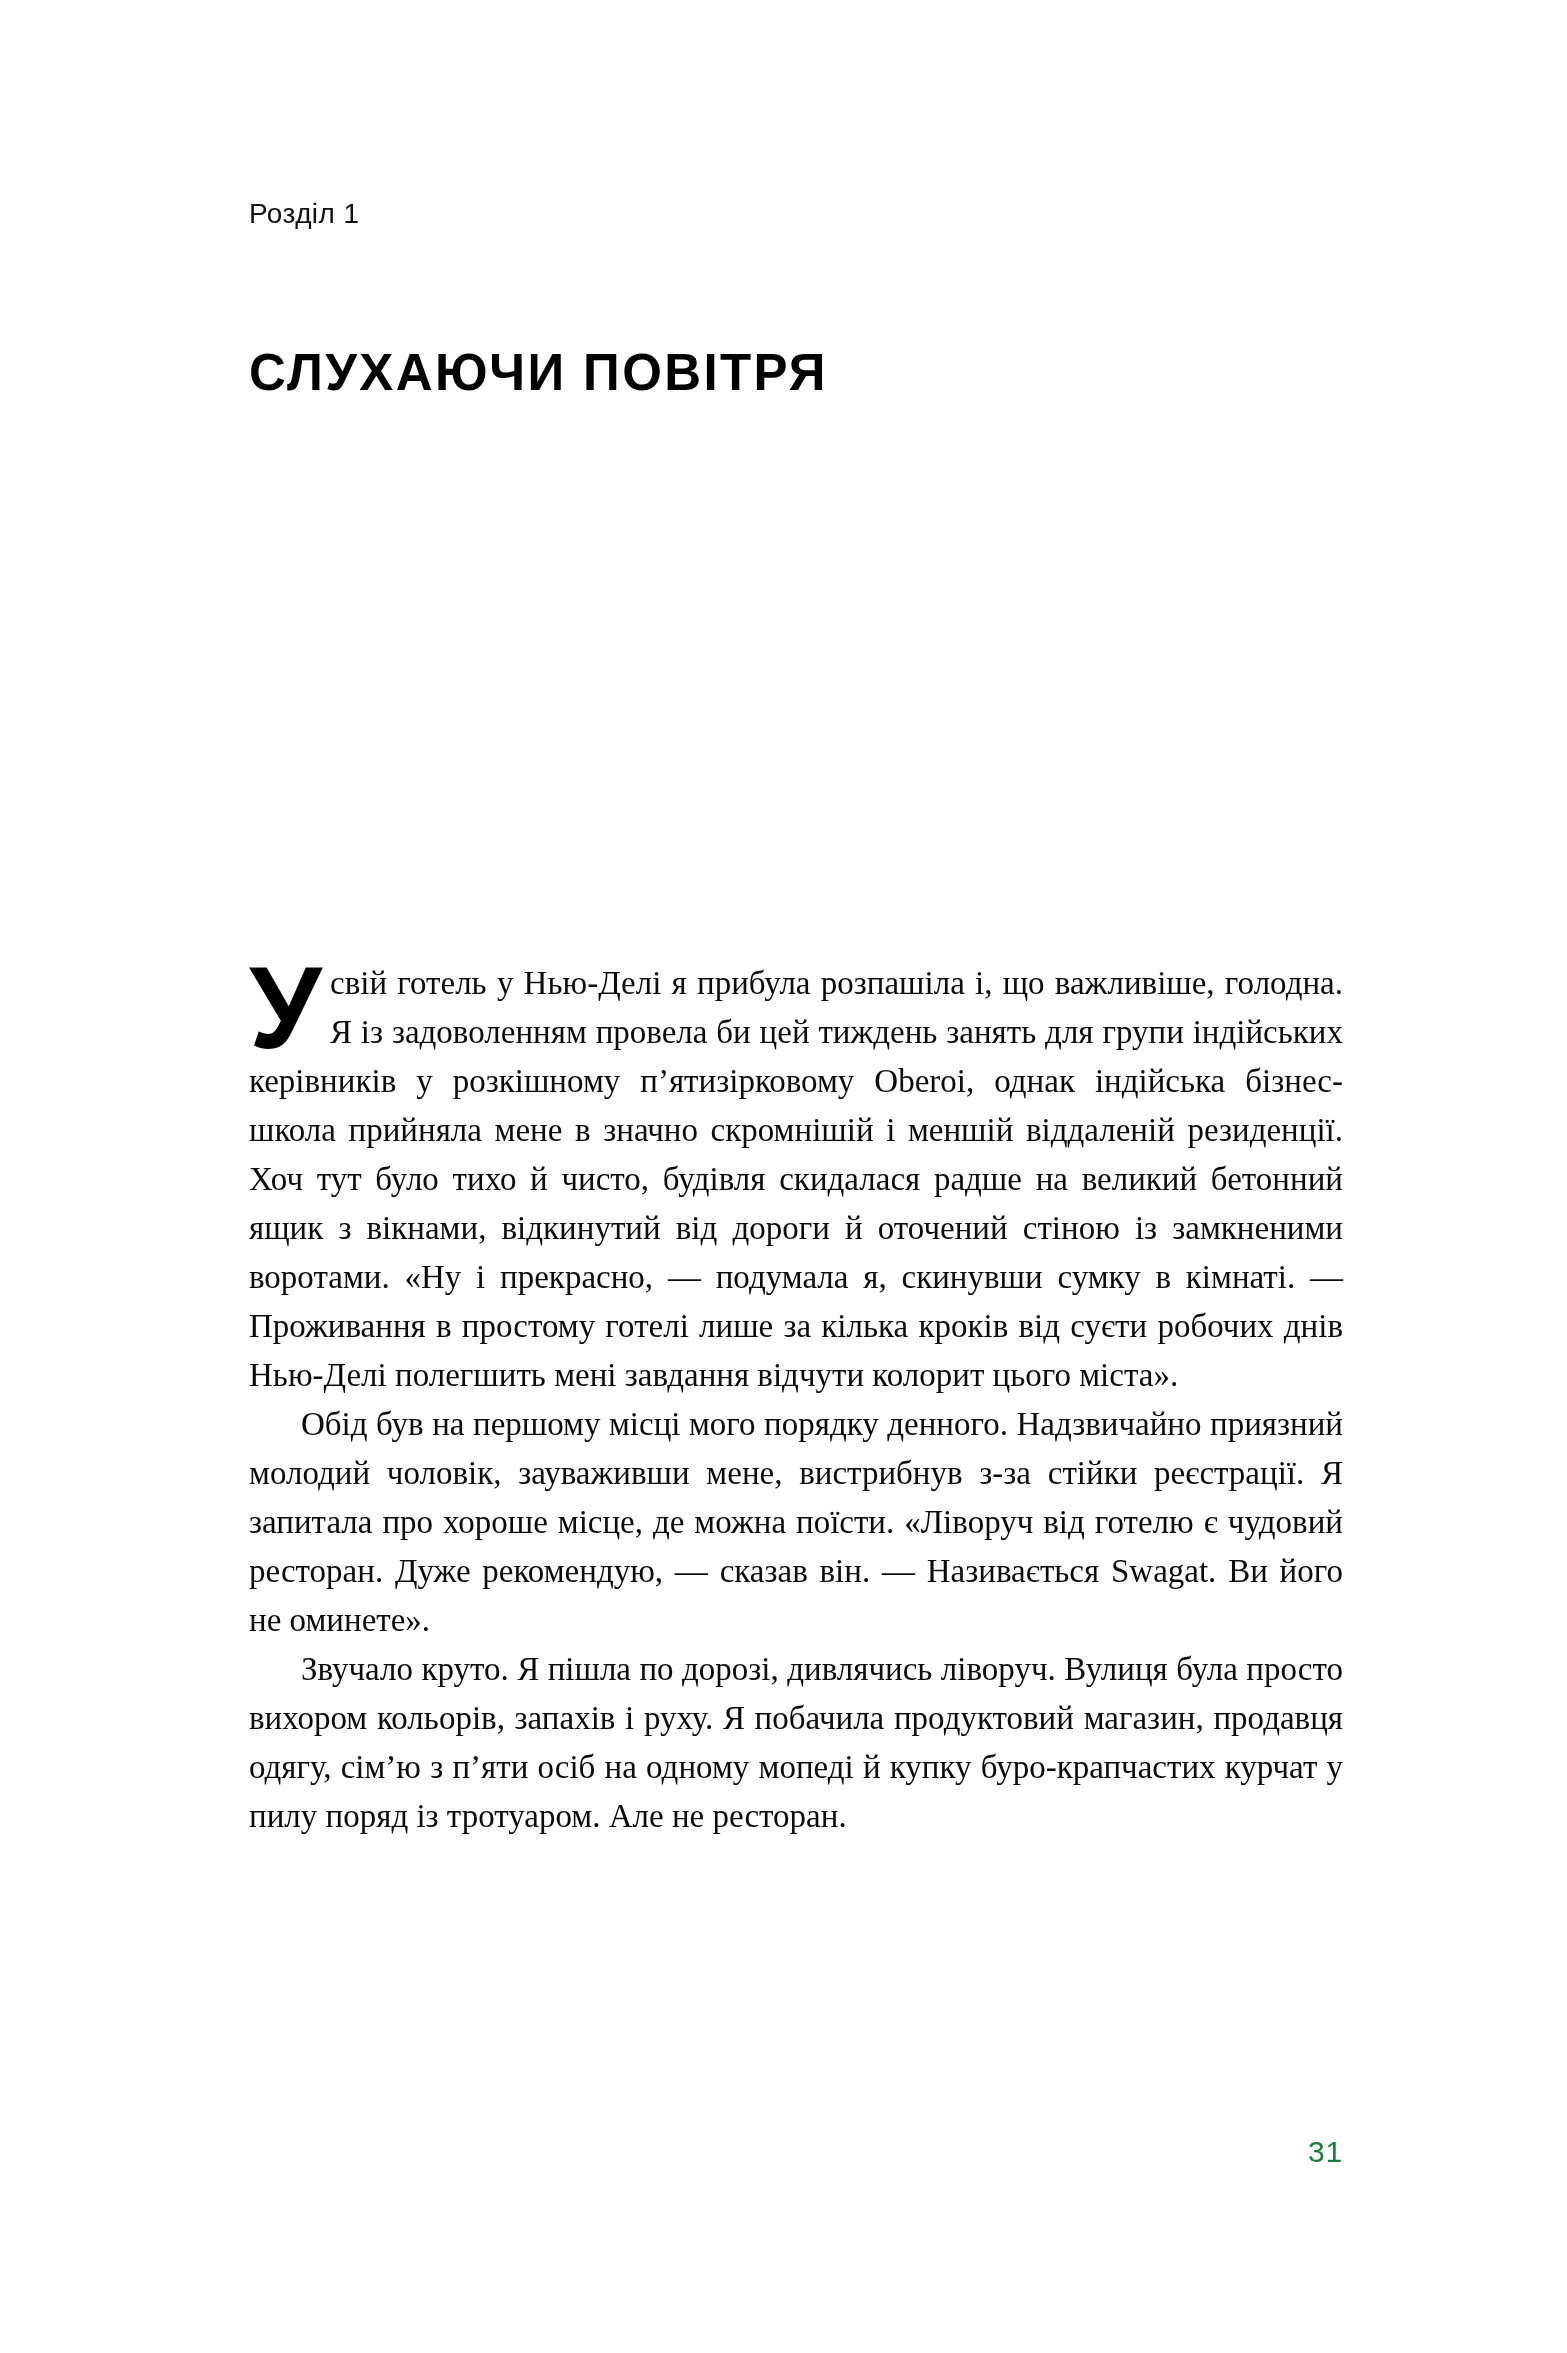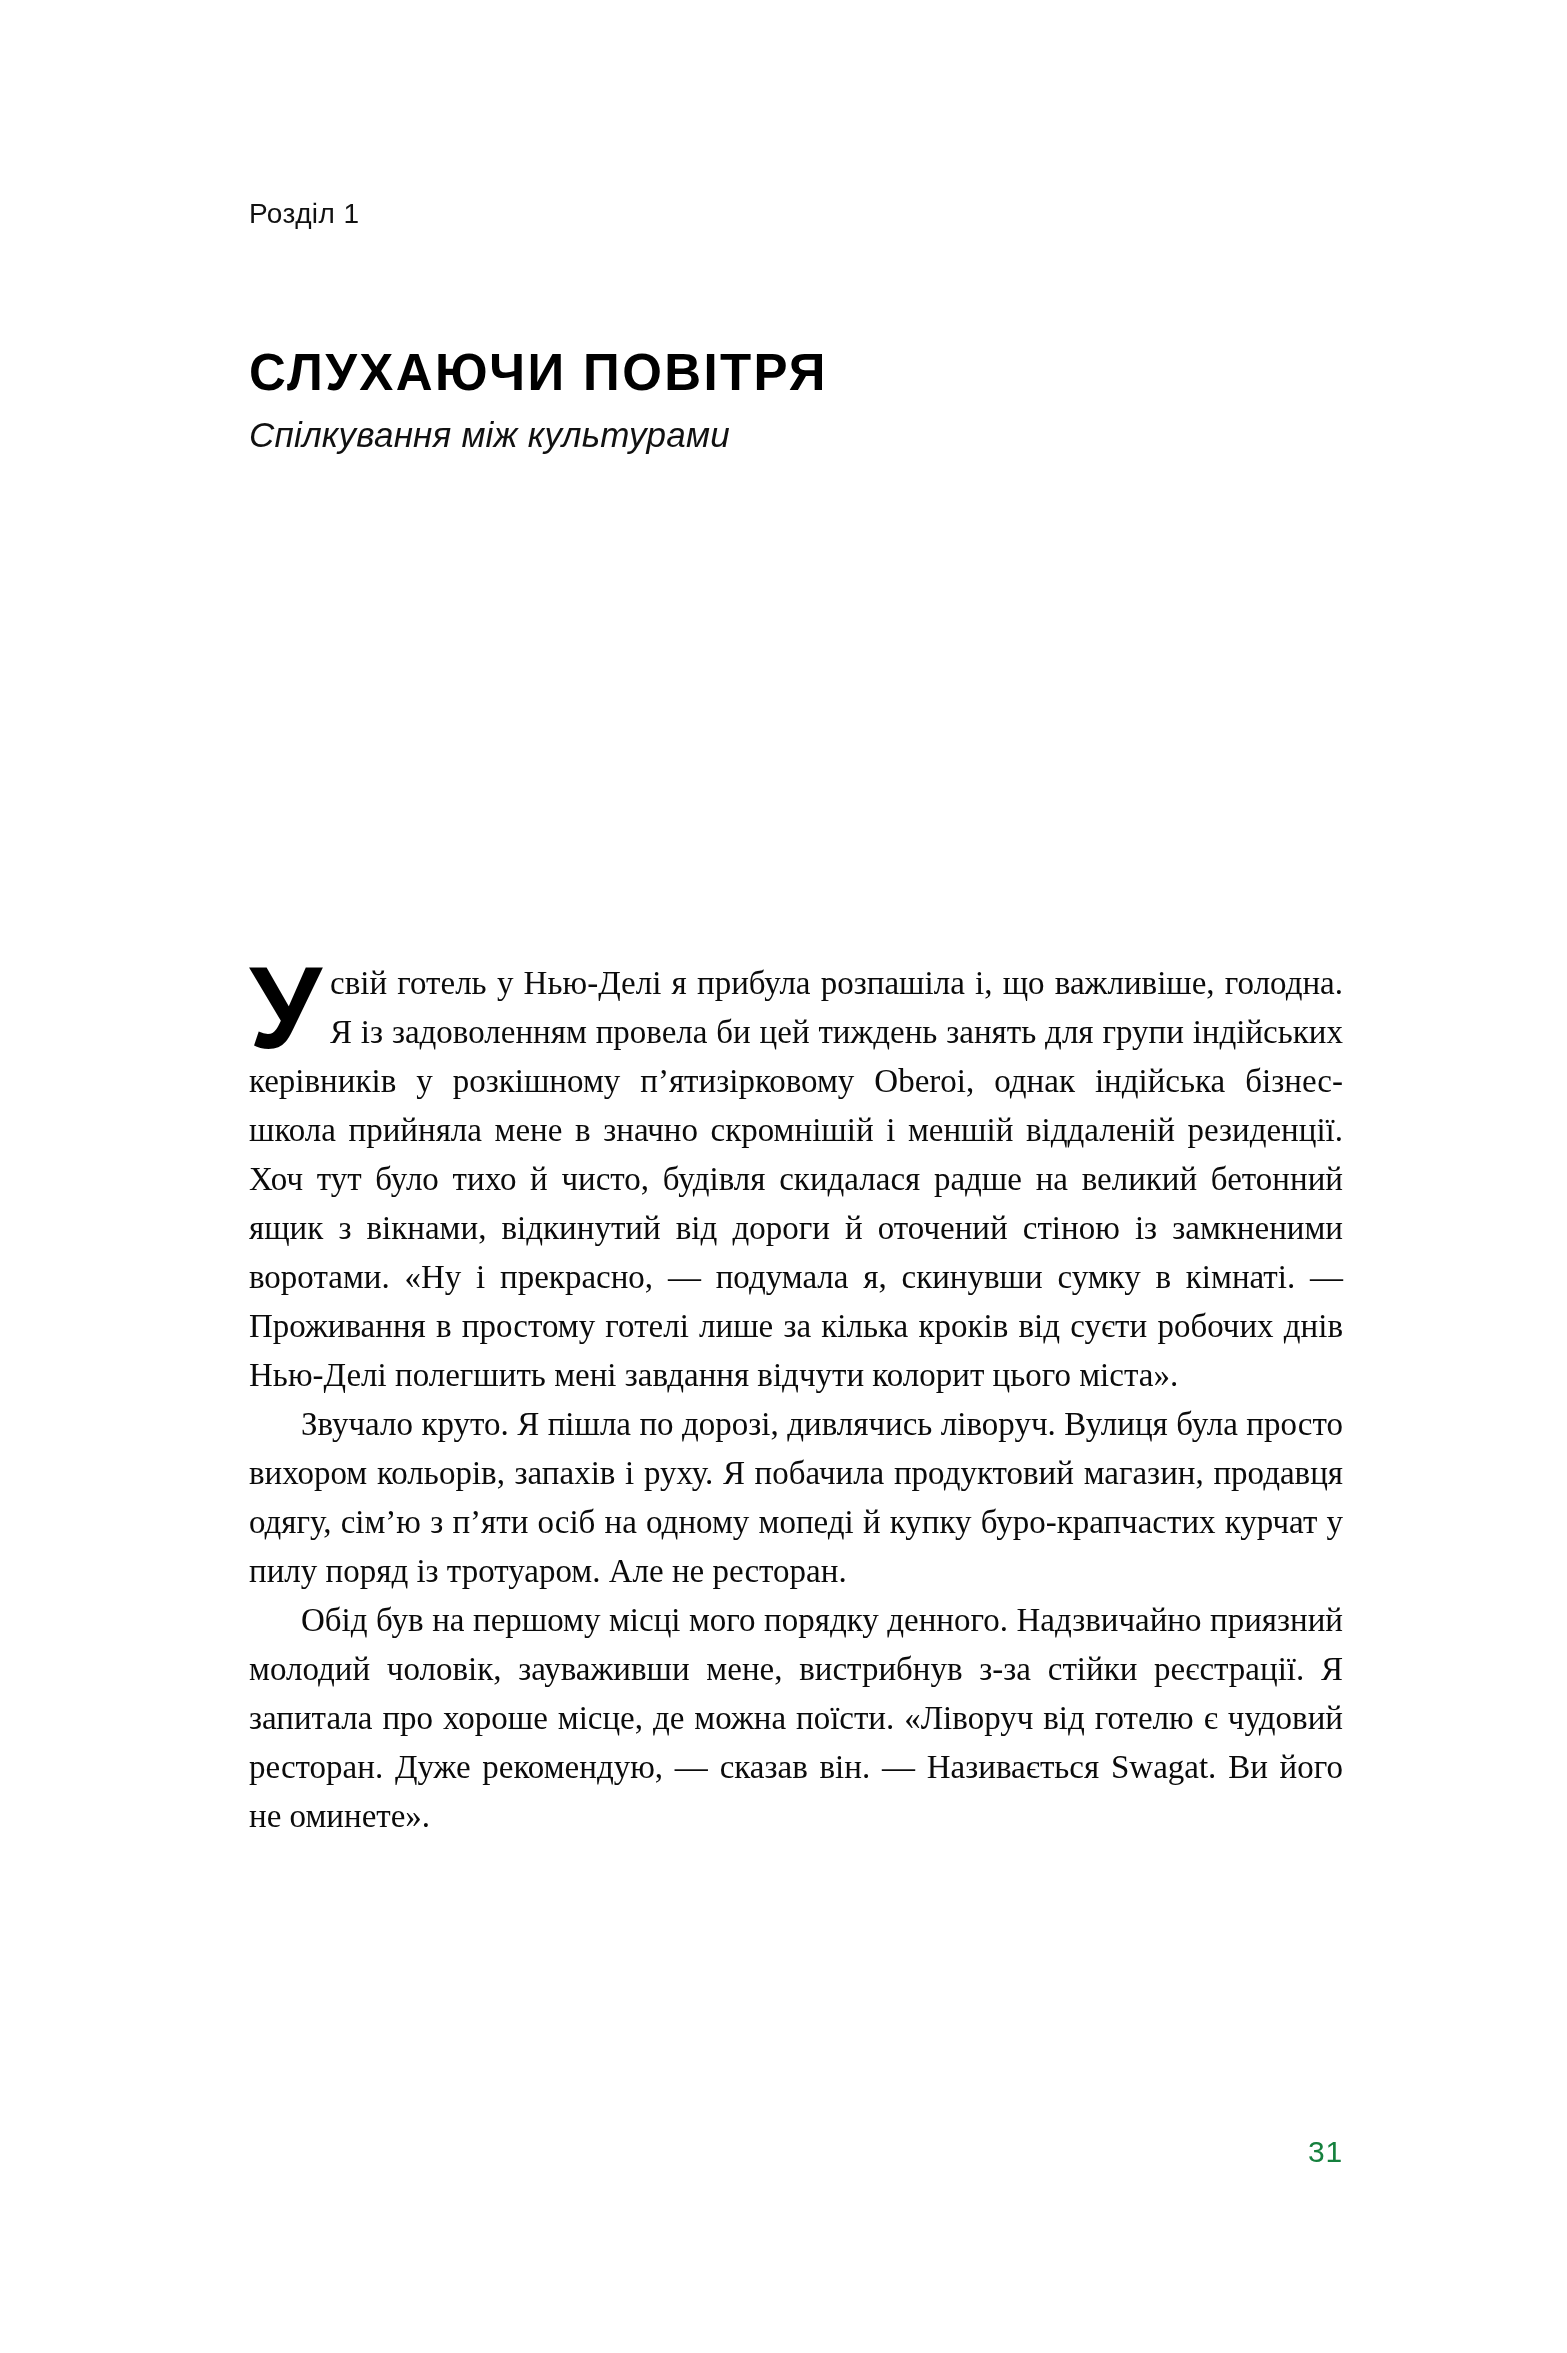--- a/index.html
+++ b/index.html
@@ -109,24 +109,23 @@
 </head>
 <body>
 
 <div class="page">
   <div class="content">
 
     <div class="chapter-label">Розділ 1</div>
 
     <h1 class="chapter-title">Слухаючи повітря</h1>
 
-    <div class="chapter-subtitle">Спілкування між культурами</div>
 
     <div class="body-text">
       <p class="first"><span class="dropcap">У</span><span class="smallcaps-lead">свій</span><span> готель у Нью-Делі я прибула розпашіла і, що важливіше, голодна. Я із задоволенням провела би цей тиждень занять для групи індійських керівників у розкішному п’ятизірковому Oberoi, однак індійська бізнес-школа прийняла мене в значно скромнішій і меншій віддаленій резиденції. Хоч тут було тихо й чисто, будівля скидалася радше на великий бетонний ящик з вікнами, відкинутий від дороги й оточений стіною із замкненими воротами. «Ну і прекрасно, — подумала я, скинувши сумку в кімнаті. — Проживання в простому готелі лише за кілька кроків від суєти робочих днів Нью-Делі полегшить мені завдання відчути колорит цього міста».</span></p>
+      <p>Обід був на першому місці мого порядку денного. Надзвичайно приязний молодий чоловік, зауваживши мене, вистрибнув з-за стійки реєстрації. Я запитала про хороше місце, де можна поїсти. «Ліворуч від готелю є чудовий ресторан. Дуже рекомендую, — сказав він. — Називається Swagat. Ви його не оминете».</p>
       <p>Звучало круто. Я пішла по дорозі, дивлячись ліворуч. Вулиця була просто вихором кольорів, запахів і руху. Я побачила продуктовий магазин, продавця одягу, сім’ю з п’яти осіб на одному мопеді й купку буро-крапчастих курчат у пилу поряд із тротуаром. Але не ресторан.</p>
-      <p>Обід був на першому місці мого порядку денного. Надзвичайно приязний молодий чоловік, зауваживши мене, вистрибнув з-за стійки реєстрації. Я запитала про хороше місце, де можна поїсти. «Ліворуч від готелю є чудовий ресторан. Дуже рекомендую, — сказав він. — Називається Swagat. Ви його не оминете».</p>
     </div>
 
     <div class="page-number">31</div>
   </div>
 </div>
 
 
 </body></html>

